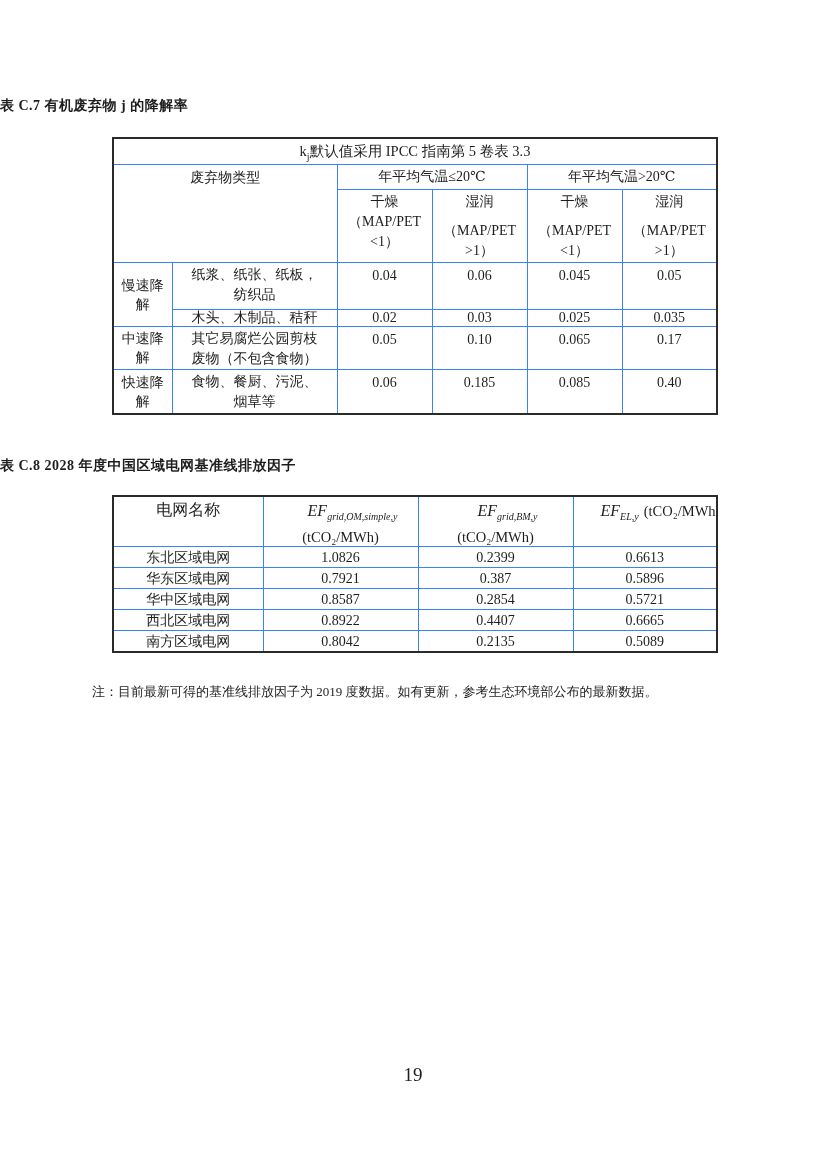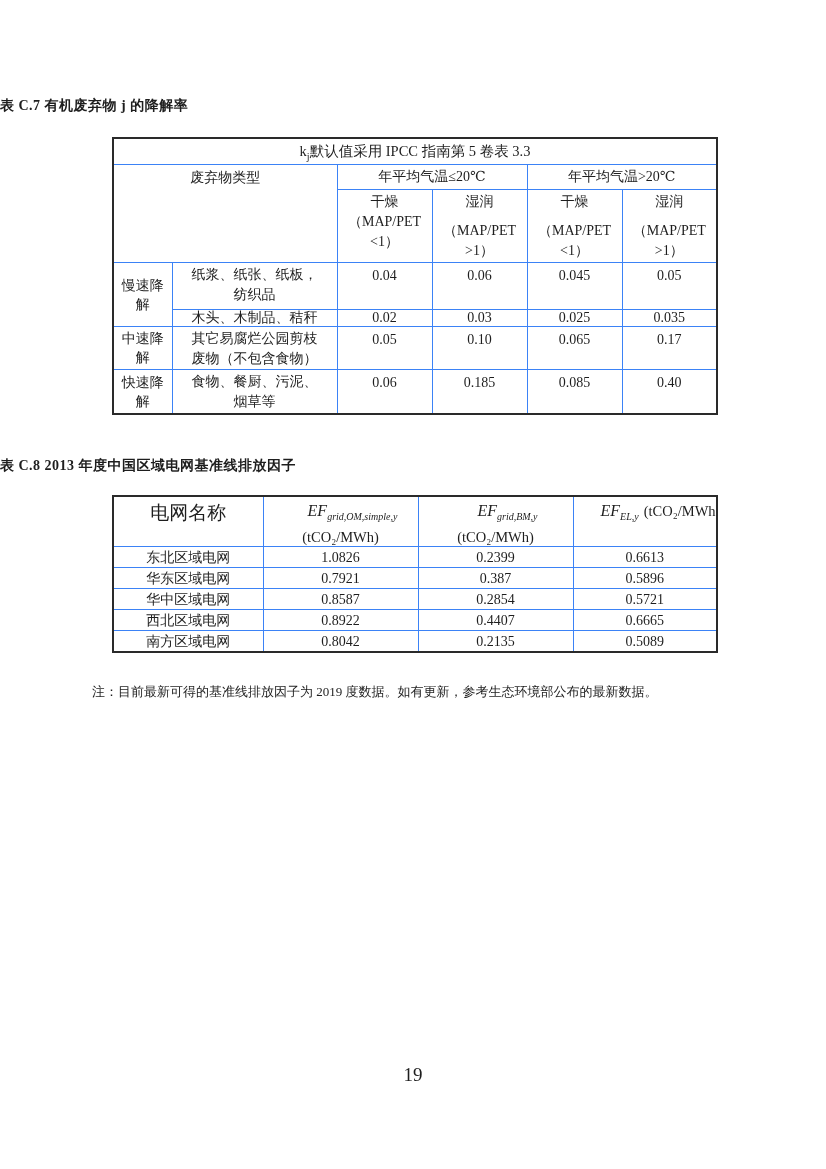--- a/index.html
+++ b/index.html
@@ -62,21 +62,21 @@
   #table-c7 td.val { vertical-align: top; line-height: 19px; padding-top: 3px; }
   #table-c7 tr.r-d2 td.wtype, #table-c7 tr.r-d2 td.val { padding-top: 0; line-height: 15px; }
 
   
   #table-c8 tr.r-head th { height: 43px; vertical-align: top; padding-top: 3px; }
   #table-c8 .efline { font-size: 16px; line-height: 22px; margin-left: 24px; }
   #table-c8 .efline i { font-family: "Liberation Serif", "DejaVu Serif", serif; }
   #table-c8 .efline sub { font-size: 10px; font-style: italic; }
   #table-c8 .unit-block { display: block; font-size: 14.5px; line-height: 18px; }
   #table-c8 .unit-inline { font-size: 14.5px; margin-left: 5px; }
-  #table-c8 th.gridname { font-size: 19px; padding-top: 6px; font-family: Liberation Mono, monospace; }
+  #table-c8 th.gridname { font-size: 16px; padding-top: 6px; font-family: Liberation Mono, monospace; }
   #table-c8 tr.r-data td { height: 20px; line-height: 19px; font-size: 14px; }
   #table-c8 td.gname { font-size: 14.5px; }
 
   sub.kj { font-size: 10px; }
 
   #note {
     position: absolute;
     left: 92px;
     top: 683px;
     width: 650px;
@@ -172,21 +172,21 @@
       <td class="wtype pre">食物、餐厨、污泥、
 烟草等</td>
       <td class="val">0.06</td>
       <td class="val">0.185</td>
       <td class="val">0.085</td>
       <td class="val">0.40</td>
     </tr>
   </tbody>
     </table>
 
-  <div class="doc-title" id="title-c8">表 C.8  2013 年度中国区域电网基准线排放因子</div>
+  <div class="doc-title" id="title-c8">表 C.8  2028 年度中国区域电网基准线排放因子</div>
 
   <table class="doc-table" id="table-c8">
     <colgroup>
       <col style="width:150px">
         <col style="width:155px">
       <col style="width:155px">
         <col style="width:144px">
     </colgroup>
     <tbody>
         <tr class="r-head">

